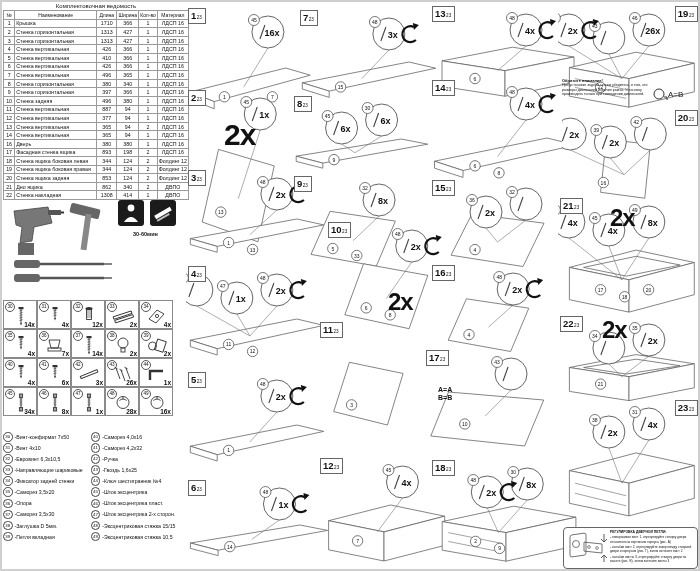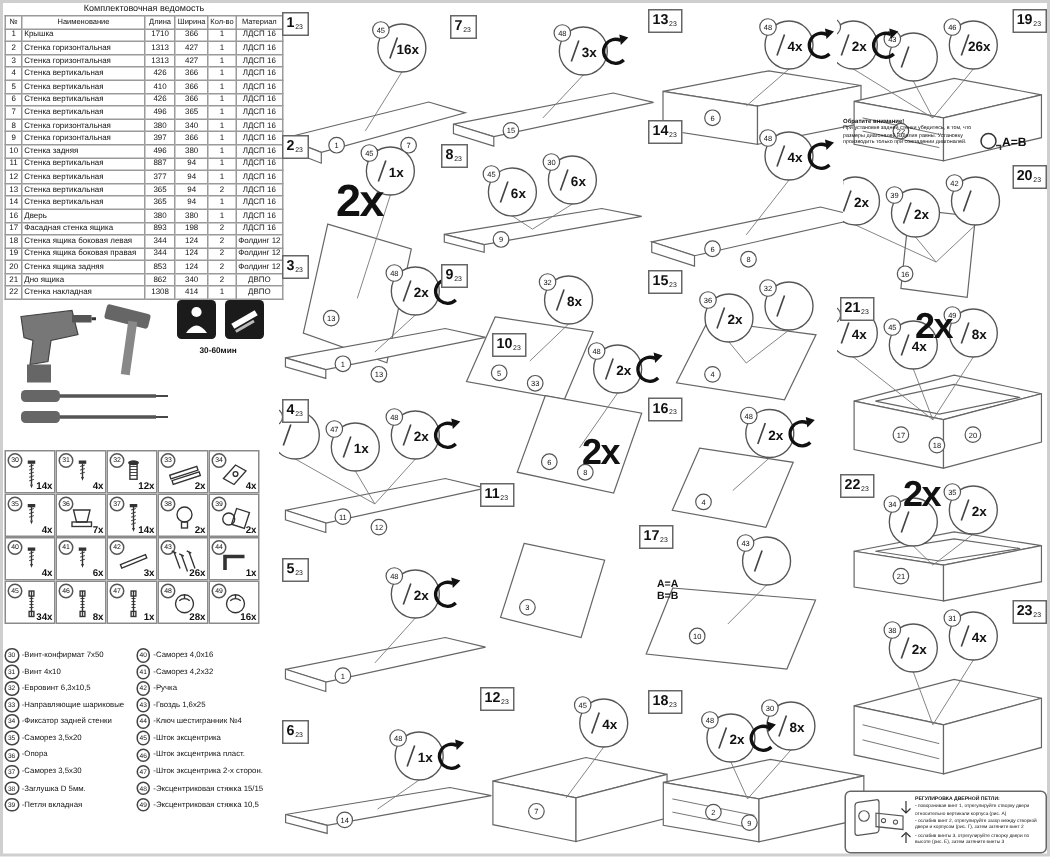--- a/index.html
+++ b/index.html
@@ -33,21 +33,21 @@
     font-size:4.4px;line-height:7.5px;text-align:center;background:#fff;}
   
   .step{position:absolute;}
   .steplbl{position:absolute;top:0;border:0.8px solid #666;background:#fff;
     font-weight:bold;font-size:9.5px;line-height:1;padding:2px 3px 2px 2px;z-index:5;
     display:flex;align-items:flex-end;}
   .steplbl .tot{font-size:4.6px;font-weight:normal;margin-left:0.5px;}
   .big2x{position:absolute;font-weight:bold;z-index:4;letter-spacing:-1px;}
   .note-attn{position:absolute;font-size:3.6px;line-height:1.25;width:86px;z-index:6;}
   .note-attn b{font-size:4px;}
-  .eq{font-size:8px;font-weight:bold;}
+  .eq{font-size:8px;font-weight:normal;}
   .aabb{position:absolute;font-size:7px;font-weight:bold;line-height:1.15;z-index:6;}
   
   #hinge-box{position:absolute;left:563px;top:527px;width:133px;height:40px;
     border:0.8px solid #666;border-radius:4px;background:#fff;display:flex;z-index:7;}
   #hinge-box .txt{font-size:3.2px;line-height:1.3;padding:2px 2px 0 0;width:84px;}
   #hinge-box .txt b{font-size:3.4px;display:block;margin-bottom:1px;}
   #hinge-box .txt p{margin:0 0 1.5px 0;}
   svg{display:block;}
 </style>
 </head>

